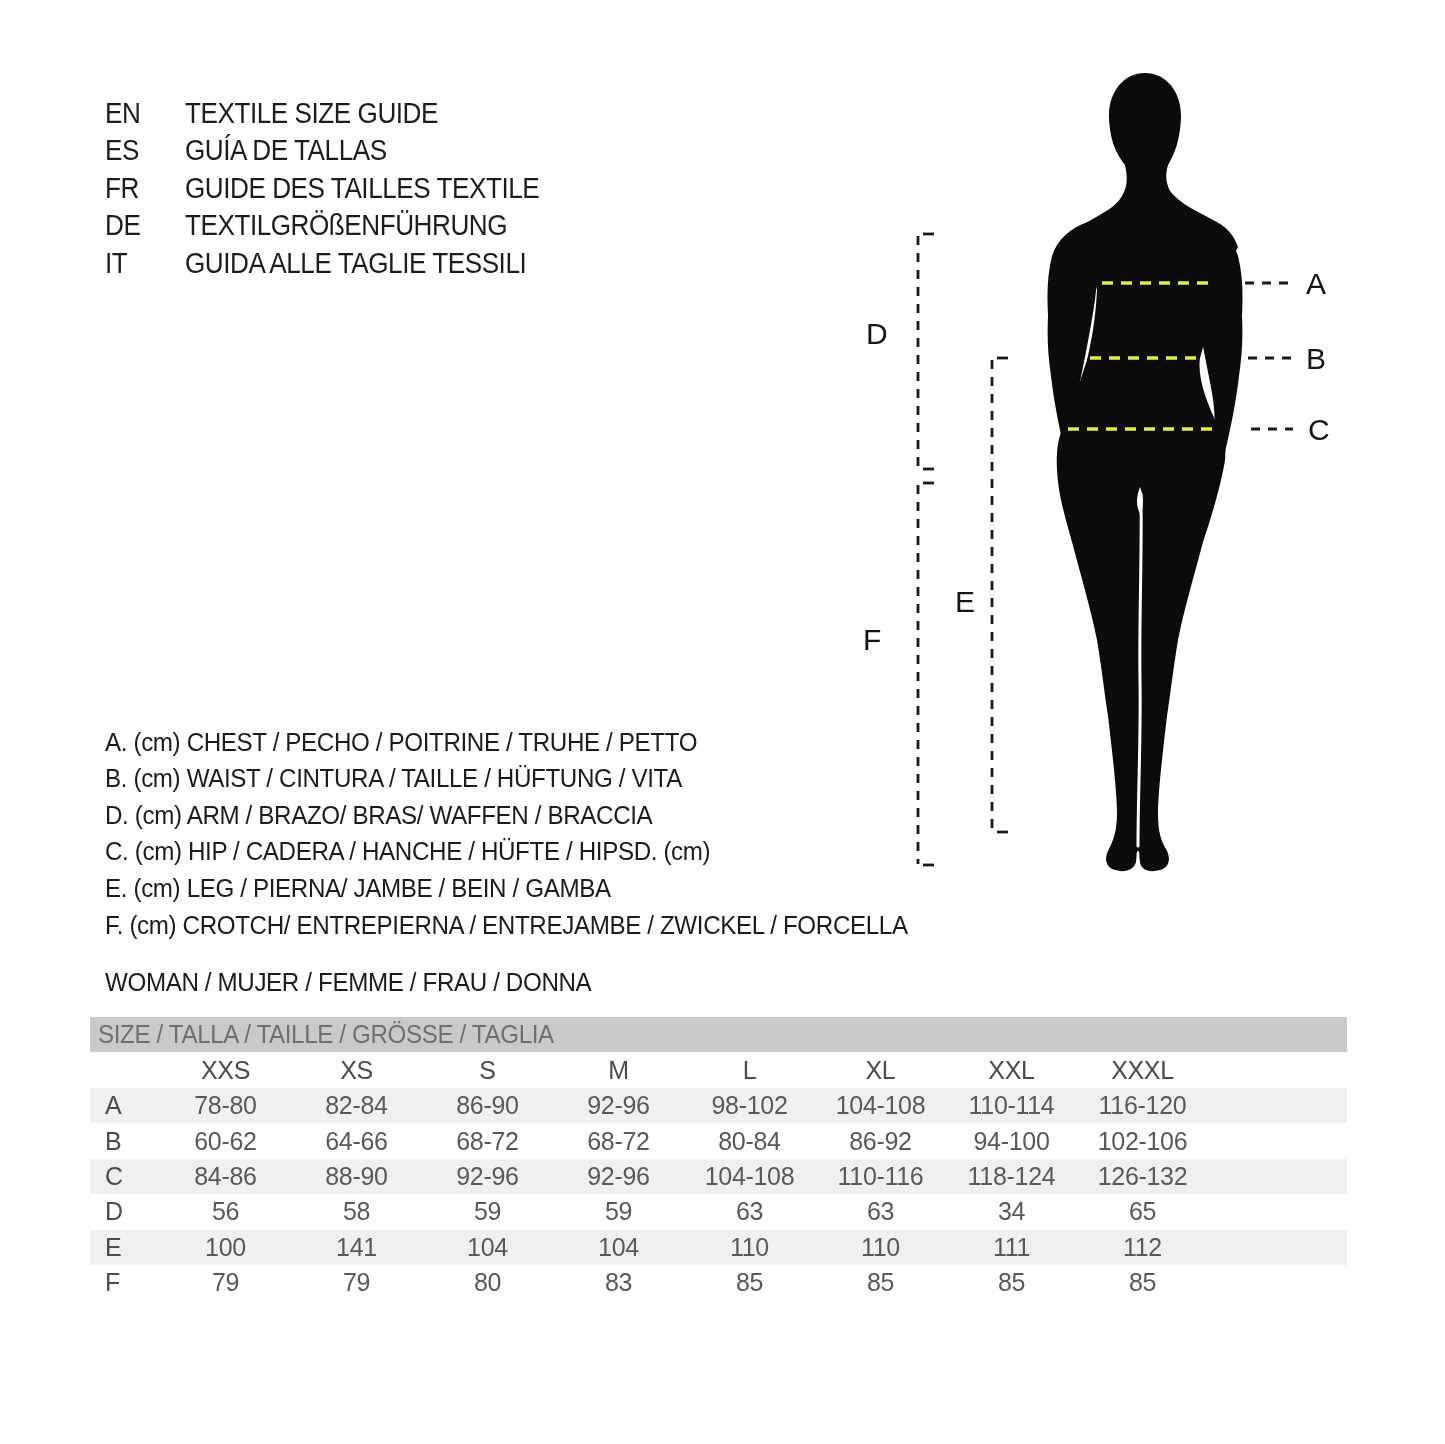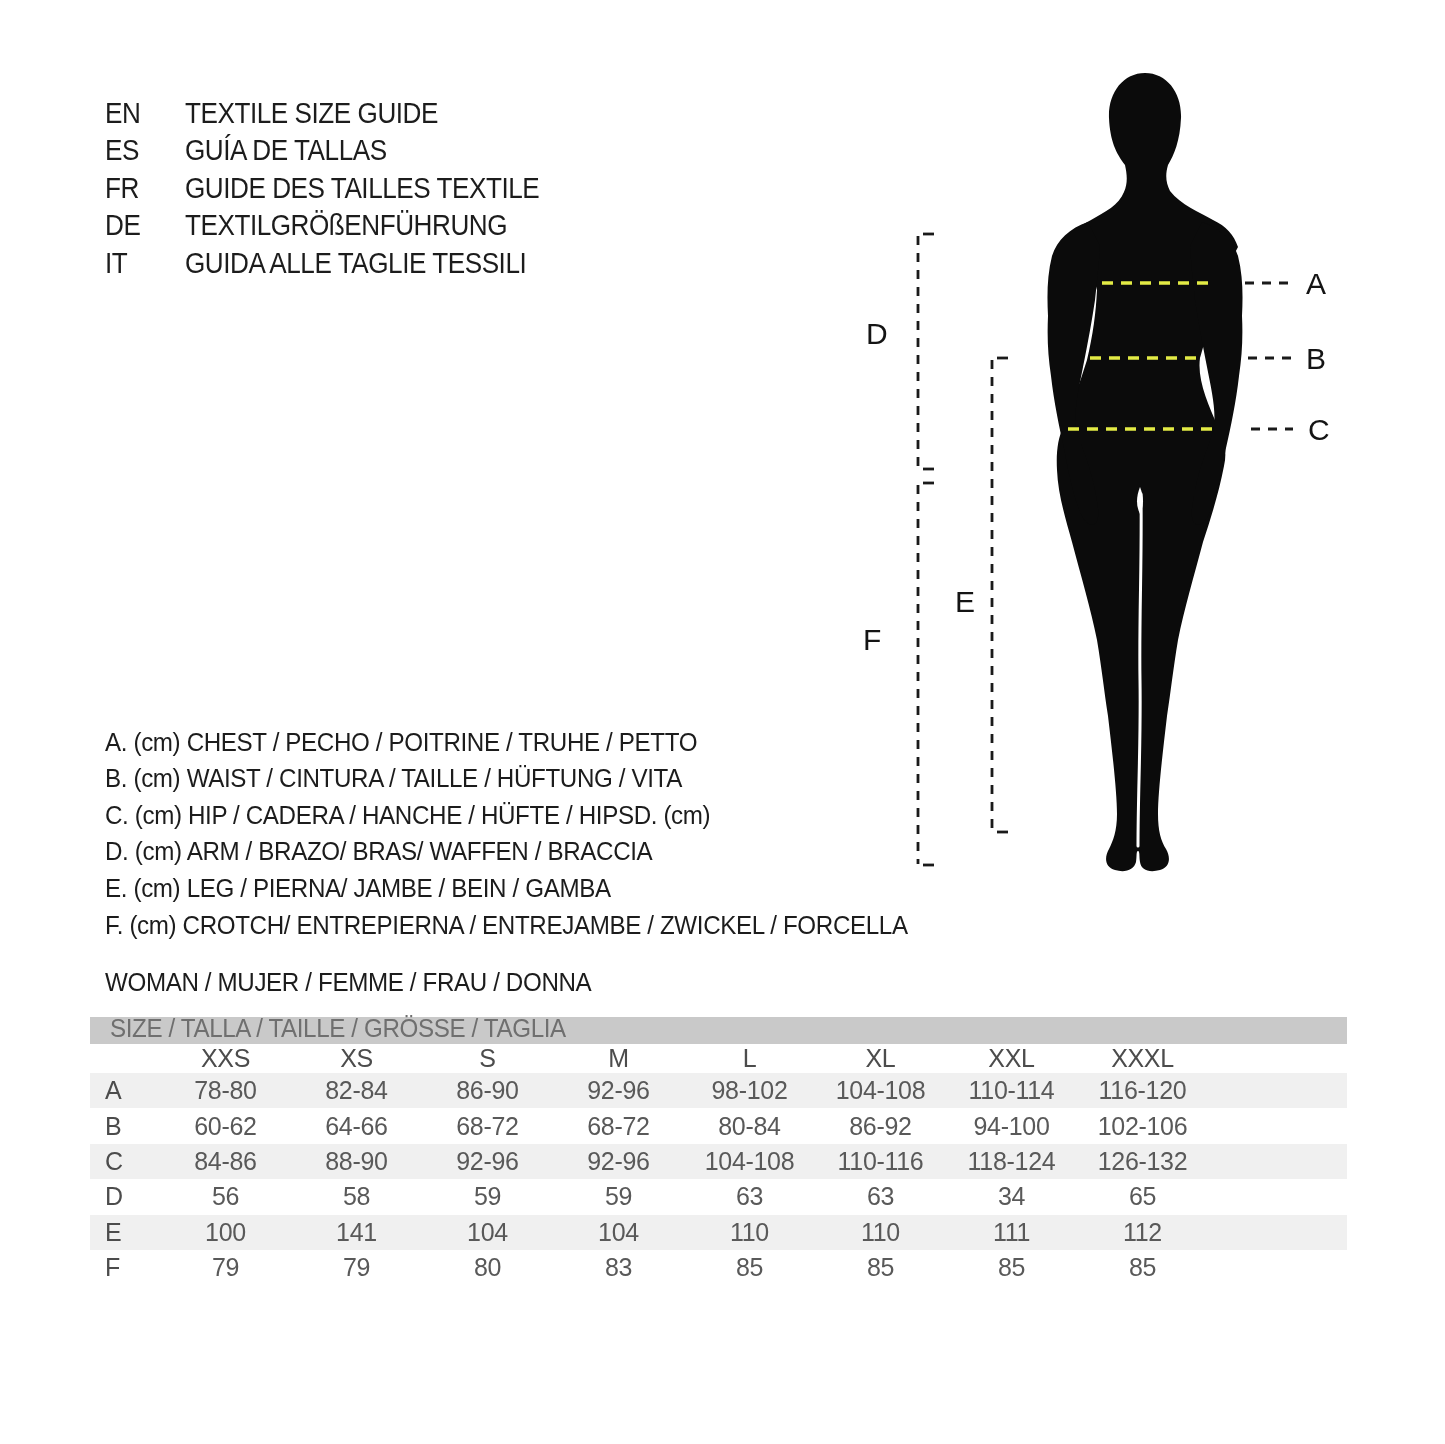--- a/index.html
+++ b/index.html
@@ -32,24 +32,24 @@
   .seam{stroke:#ffffff;stroke-width:3;fill:none;stroke-linecap:round;}
   
   .legend{position:absolute;left:105px;top:721px;}
   .legend .line{height:36.6px;display:flex;align-items:flex-end;}
   .legend .ltxt{font-size:26px;letter-spacing:-0.4px;transform:scaleX(0.93);}
   
   .gender{position:absolute;left:105px;top:966px;height:32px;display:flex;align-items:center;justify-content:center;}
   .gender .gtxt{font-size:26px;letter-spacing:-0.4px;transform:scaleX(0.93);}
   
   .sizetable{position:absolute;left:90px;top:1017px;width:1257px;}
-  .thead{height:27px;background:var(--hdr-bg);display:flex;align-items:flex-end;padding-left:20px;box-sizing:border-box;}
+  .thead{height:35px;background:var(--hdr-bg);display:flex;align-items:center;padding-left:8px;box-sizing:border-box;}
   .thead .htxt{font-size:26px;color:var(--hdr-tx);letter-spacing:-0.4px;transform:scaleX(0.93);}
   .grow{display:grid;grid-template-columns:70px repeat(8,131px) 1fr;align-items:center;}
-  .grow.sizes{height:29px;}
+  .grow.sizes{height:36px;}
   .grow.data{height:35.4px;}
   .grow.alt{background:var(--alt-bg);}
   .cell{text-align:center;font-size:25px;color:var(--cell-tx);letter-spacing:-0.3px;}
   .cell.shead{color:var(--lab-tx);}
   .cell.rlabel{text-align:left;padding-left:15px;color:var(--lab-tx);}
 </style>
 </head>
 <body>
 
 <div class="canvas">
@@ -174,24 +174,24 @@
   </svg>
 
   <div class="legend">
     <div class="line">
         <span class="ltxt cond">A. (cm) CHEST / PECHO / POITRINE / TRUHE / PETTO</span>
       </div>
     <div class="line">
         <span class="ltxt cond">B. (cm) WAIST / CINTURA / TAILLE / HÜFTUNG / VITA</span>
       </div>
     <div class="line">
+        <span class="ltxt cond">D. (cm) ARM / BRAZO/ BRAS/ WAFFEN / BRACCIA</span>
+      </div>
+    <div class="line">
         <span class="ltxt cond">C. (cm) HIP / CADERA / HANCHE / HÜFTE / HIPSD. (cm)</span>
-      </div>
-    <div class="line">
-        <span class="ltxt cond">D. (cm) ARM / BRAZO/ BRAS/ WAFFEN / BRACCIA</span>
       </div>
     <div class="line">
         <span class="ltxt cond">E. (cm) LEG / PIERNA/ JAMBE / BEIN / GAMBA</span>
       </div>
     <div class="line">
         <span class="ltxt cond">F. (cm) CROTCH/ ENTREPIERNA / ENTREJAMBE / ZWICKEL / FORCELLA</span>
       </div>
   </div>
 
   <div class="gender">

